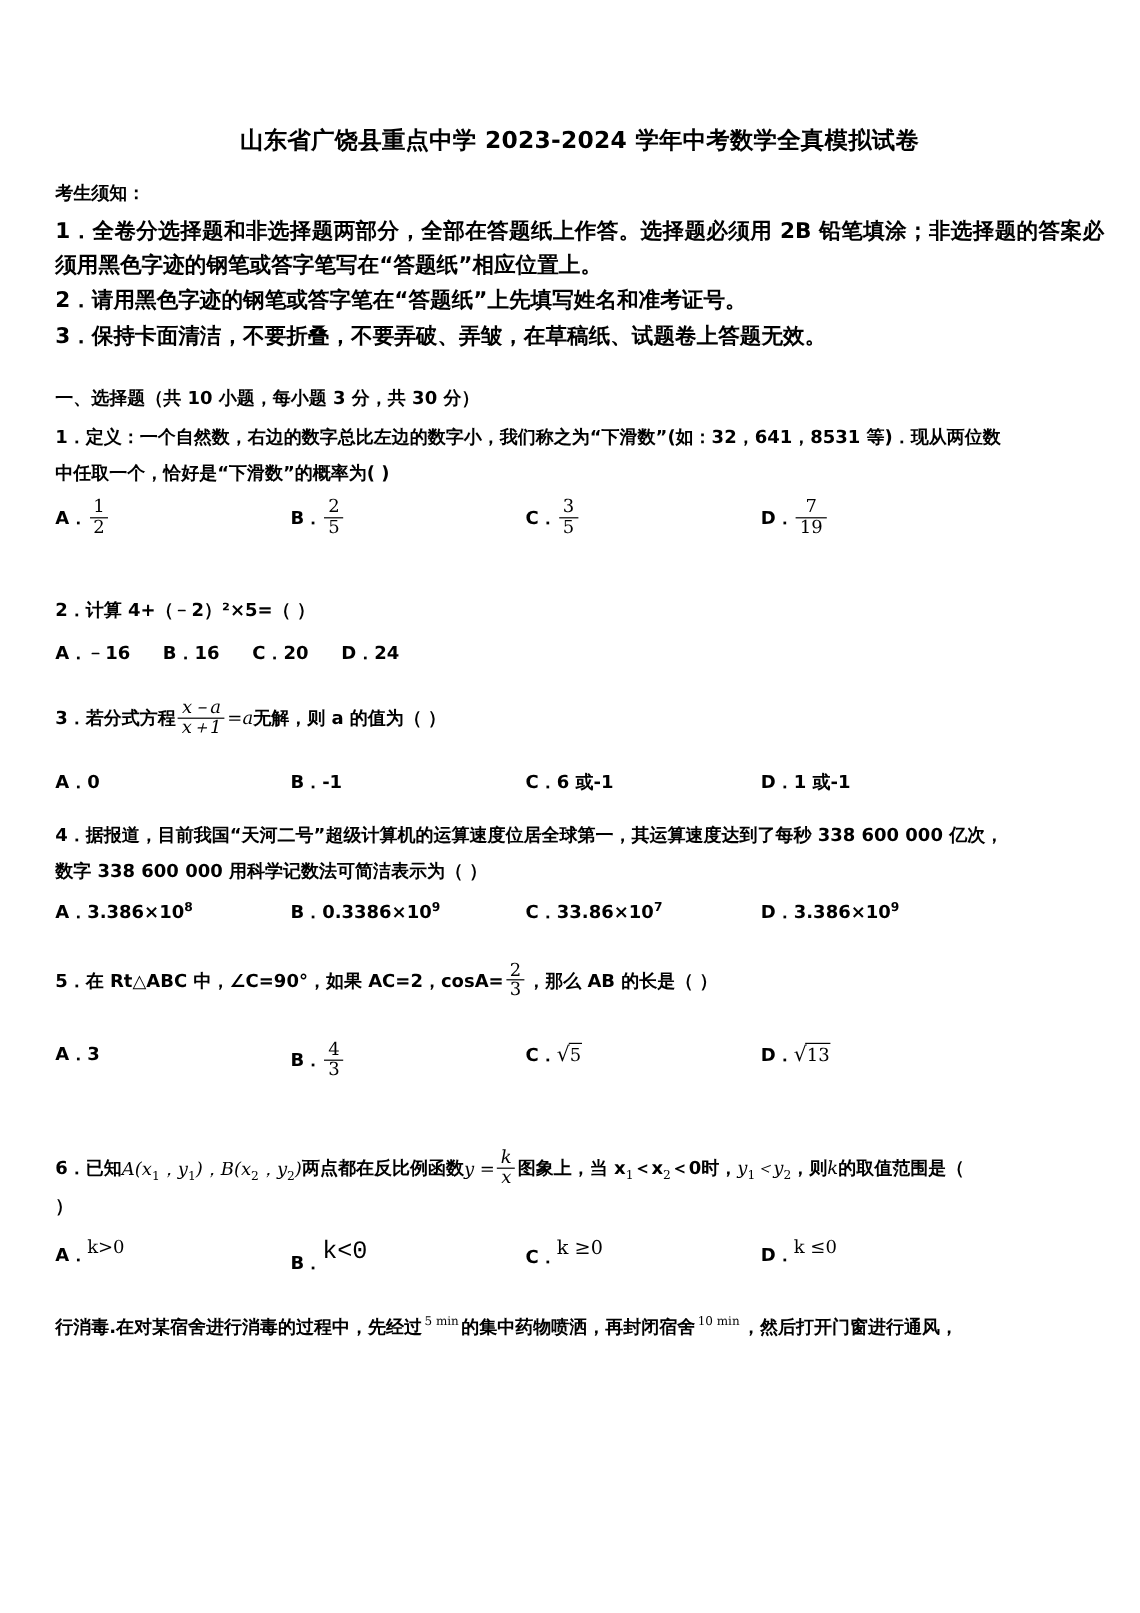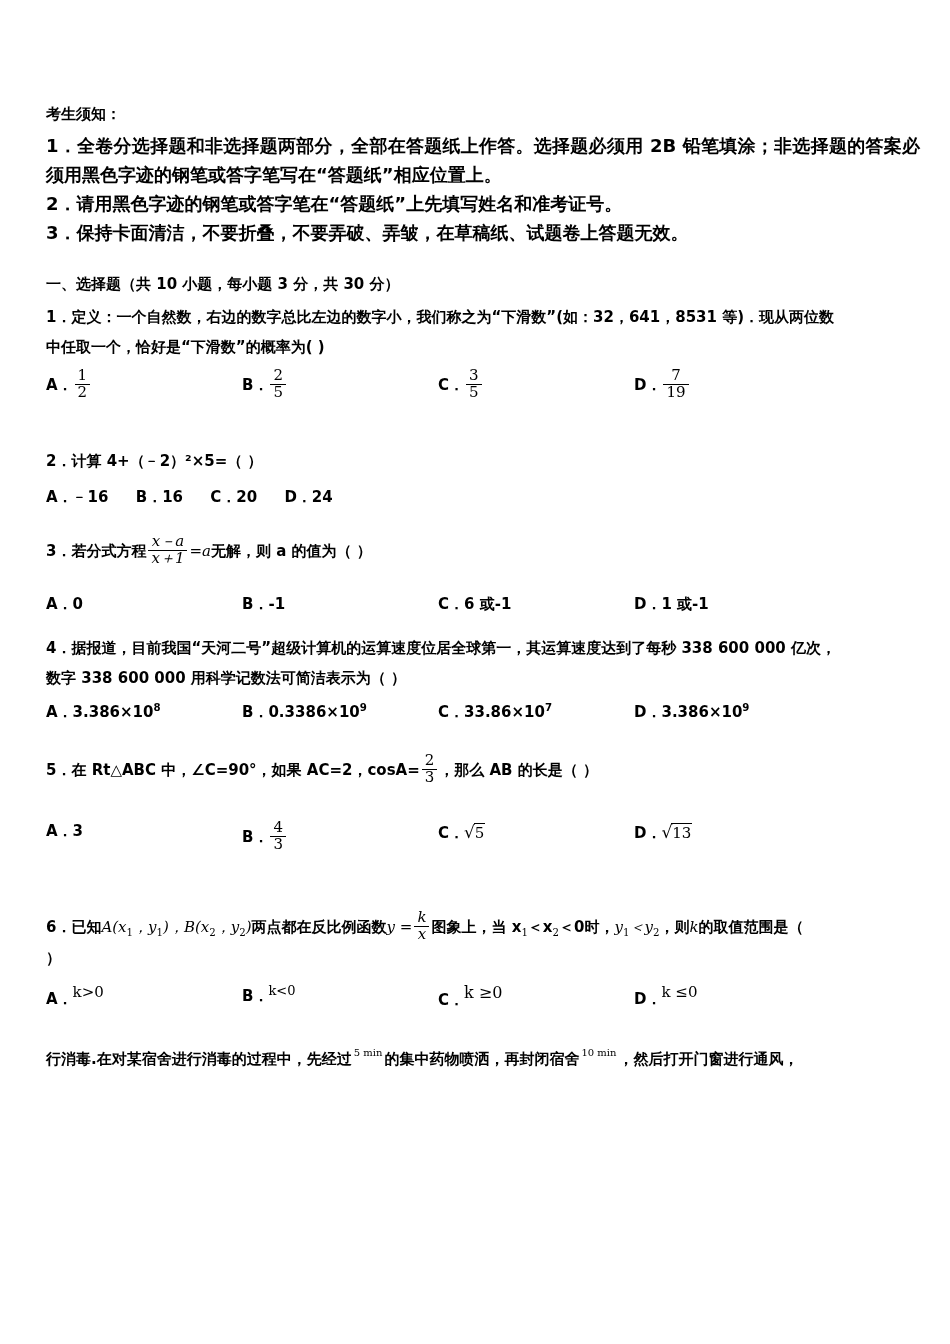--- a/index.html
+++ b/index.html
@@ -175,20 +175,21 @@
     white-space: nowrap;
   }
   .nb { white-space: nowrap; }
 </style>
 </head>
 <body>
 
 <div class="page">
   <div class="inner">
 
+    <div class="doc-title">山东省广饶县重点中学 2023-2024 学年中考数学全真模拟试卷</div>
 
     <div class="notice-head">考生须知：</div>
     <p class="notice-item">1．全卷分选择题和非选择题两部分，全部在答题纸上作答。选择题必须用 2B 铅笔填涂；非选择题的答案必须用黑色字迹的钢笔或答字笔写在“答题纸”相应位置上。</p>
     <p class="notice-item">2．请用黑色字迹的钢笔或答字笔在“答题纸”上先填写姓名和准考证号。</p>
     <p class="notice-item">3．保持卡面清洁，不要折叠，不要弄破、弄皱，在草稿纸、试题卷上答题无效。</p>
 
     <div class="section-head">一、选择题（共 10 小题，每小题 3 分，共 30 分）</div>
 
     <div class="q">
       <span class="q-line"><span>1．</span><span>定义：一个自然数，右边的数字总比左边的数字小，我们称之为“下滑数”(如：32，641，8531 等)．现从两位数</span></span>
@@ -249,21 +250,21 @@
       <span class="opt"><span class="lab">C．</span><span class="sqrt"><span class="rad">√</span><span class="radicand">5</span></span></span>
       <span class="opt"><span class="lab">D．</span><span class="sqrt"><span class="rad">√</span><span class="radicand">13</span></span></span>
     </div>
 
     <div class="q" style="margin-top:34px;">
       <span class="q-line"><span>6．</span><span>已知</span><span class="mi nb"><span>A(x</span><sub class="idx">1</sub><span>，y</span><sub class="idx">1</sub><span>)，</span></span><span class="mi nb"><span>B(x</span><sub class="idx">2</sub><span>，y</span><sub class="idx">2</sub><span>)</span></span><span>两点都在反比例函数</span><span class="inline-eq"><span class="mi">y =</span><span class="frac"><span class="num mi">k</span><span class="den mi">x</span></span></span><span>图象上，当 x</span><sub class="idx">1</sub><span>＜x</span><sub class="idx">2</sub><span>＜0时，</span><span class="mi">y</span><sub class="idx">1</sub><span class="mi">＜y</span><sub class="idx">2</sub><span>，则</span><span class="mi">k</span><span>的取值范围是（</span></span>
       <span class="q-cont">）</span>
     </div>
     <div class="opts opts-grid4" style="margin-top:8px;">
       <span class="opt"><span class="lab">A．</span><span class="mn" style="vertical-align:0.45em;font-size:15px;">k&gt;0</span></span>
-      <span class="opt"><span class="lab">B．</span><span class="mn" style="vertical-align:0.45em;font-size:13px;">k&lt;0</span></span>
+      <span class="opt"><span class="lab">B．</span><span class="mn" style="vertical-align:0.45em;font-size:21px;font-family:Liberation Mono, monospace;">k&lt;0</span></span>
       <span class="opt"><span class="lab">C．</span><span class="mn" style="vertical-align:0.45em;font-size:16px;">k ≥0</span></span>
       <span class="opt"><span class="lab">D．</span><span class="mn" style="vertical-align:0.45em;font-size:15px;">k ≤0</span></span>
     </div>
 
     <div class="q" style="margin-top:34px;">
       <span class="q-cont" style="line-height:2.4;"><span>行消毒.在对某宿舍进行消毒的过程中，先经过</span><span class="raised">5 min</span><span>的集中药物喷洒，再封闭宿舍</span><span class="raised">10 min</span><span>，然后打开门窗进行通风，</span></span>
     </div>
 
   </div>
 </div>

